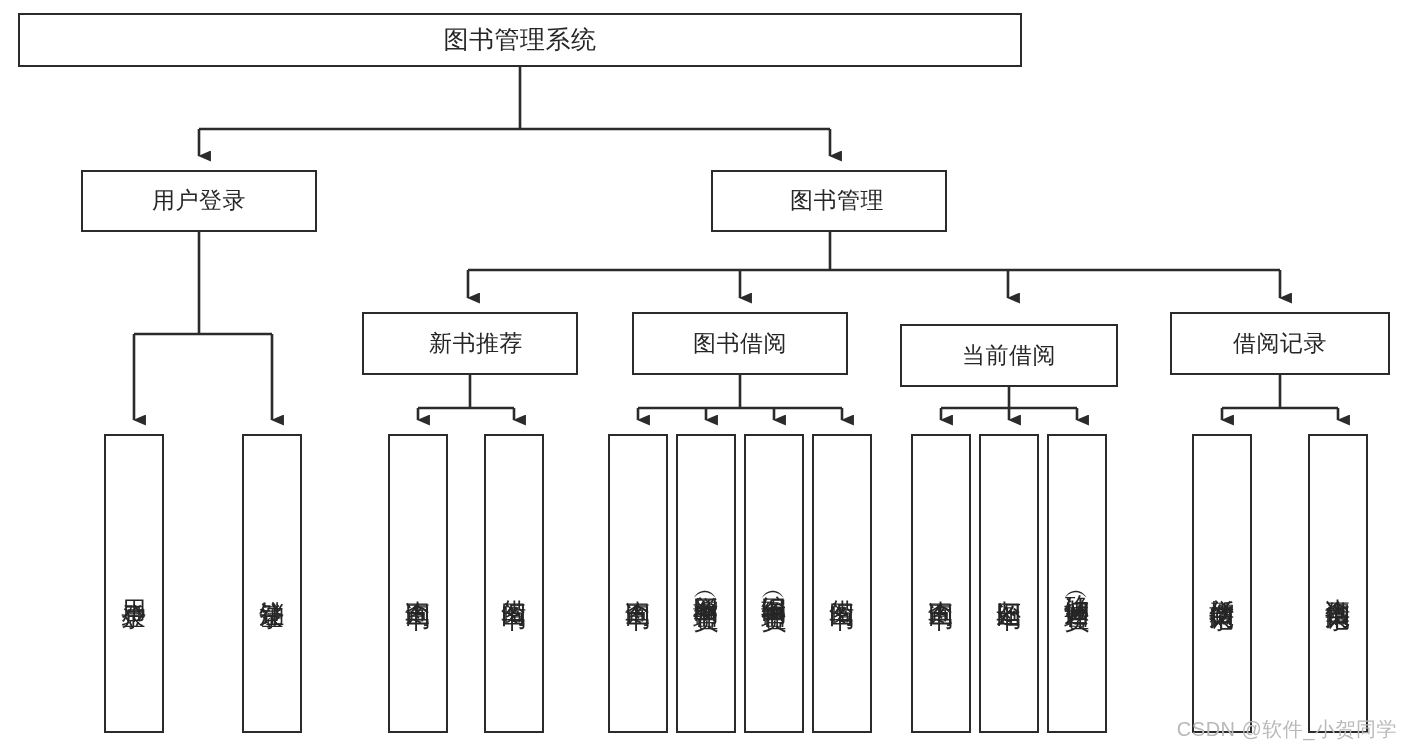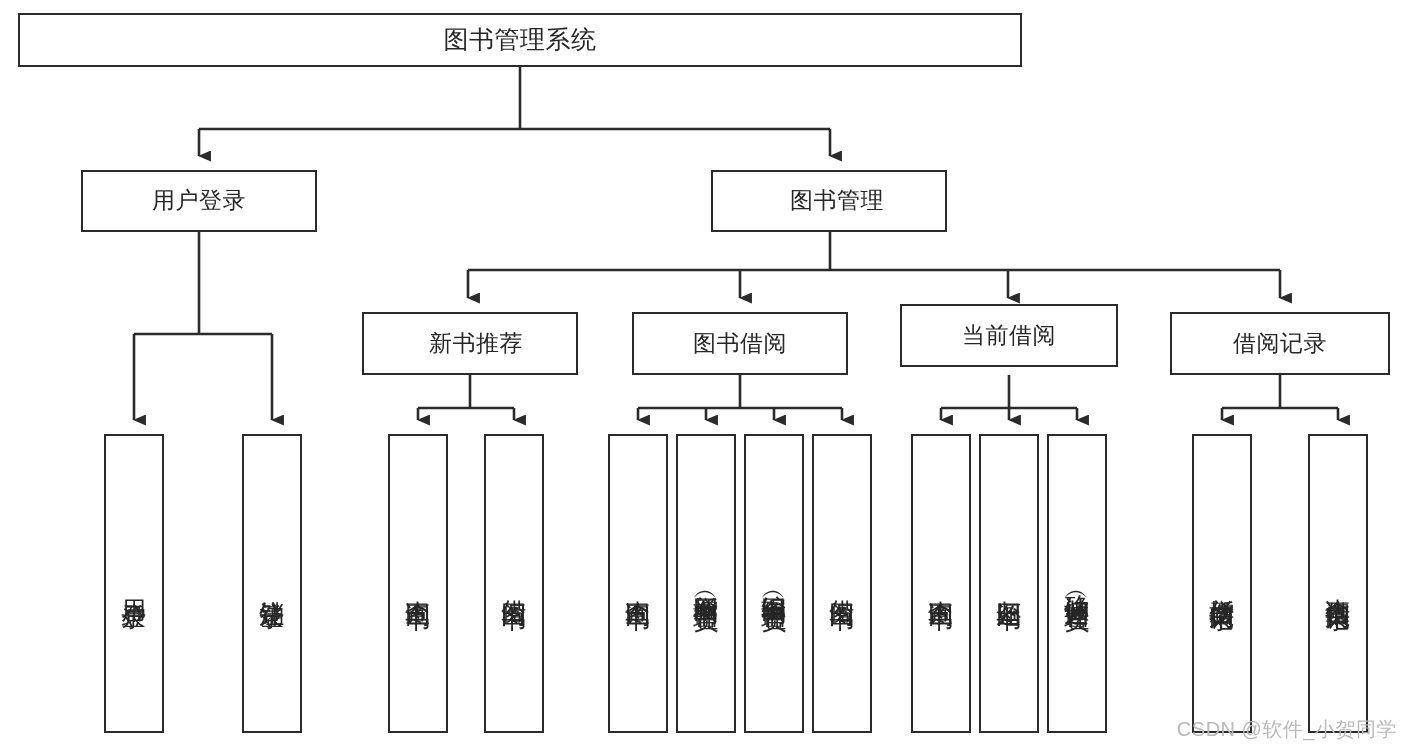--- a/index.html
+++ b/index.html
@@ -137,21 +137,21 @@
   <div class="node horizontal" style="left:711px; top:170px; width:236px; height:62px;padding-left:16px;">
     <span class="node-label">图书管理</span>
   </div>
 
   <div class="node horizontal" style="left:362px; top:312px; width:216px; height:63px;padding-left:12px;">
     <span class="node-label">新书推荐</span>
   </div>
   <div class="node horizontal" style="left:632px; top:312px; width:216px; height:63px;">
     <span class="node-label">图书借阅</span>
   </div>
-  <div class="node horizontal" style="left:900px; top:304px; width:218px; height:63px;">
+  <div class="node horizontal" style="left:900px; top:324px; width:218px; height:63px;">
     <span class="node-label">当前借阅</span>
   </div>
   <div class="node horizontal" style="left:1170px; top:312px; width:220px; height:63px;justify-content:center;">
     <span class="node-label">借阅记录</span>
   </div>
 
   <div class="node vertical" style="left:104px; top:434px; width:60px; height:299px;">
     <span class="node-label">用户登录</span>
   </div>
   <div class="node vertical" style="left:242px; top:434px; width:60px; height:299px;">

